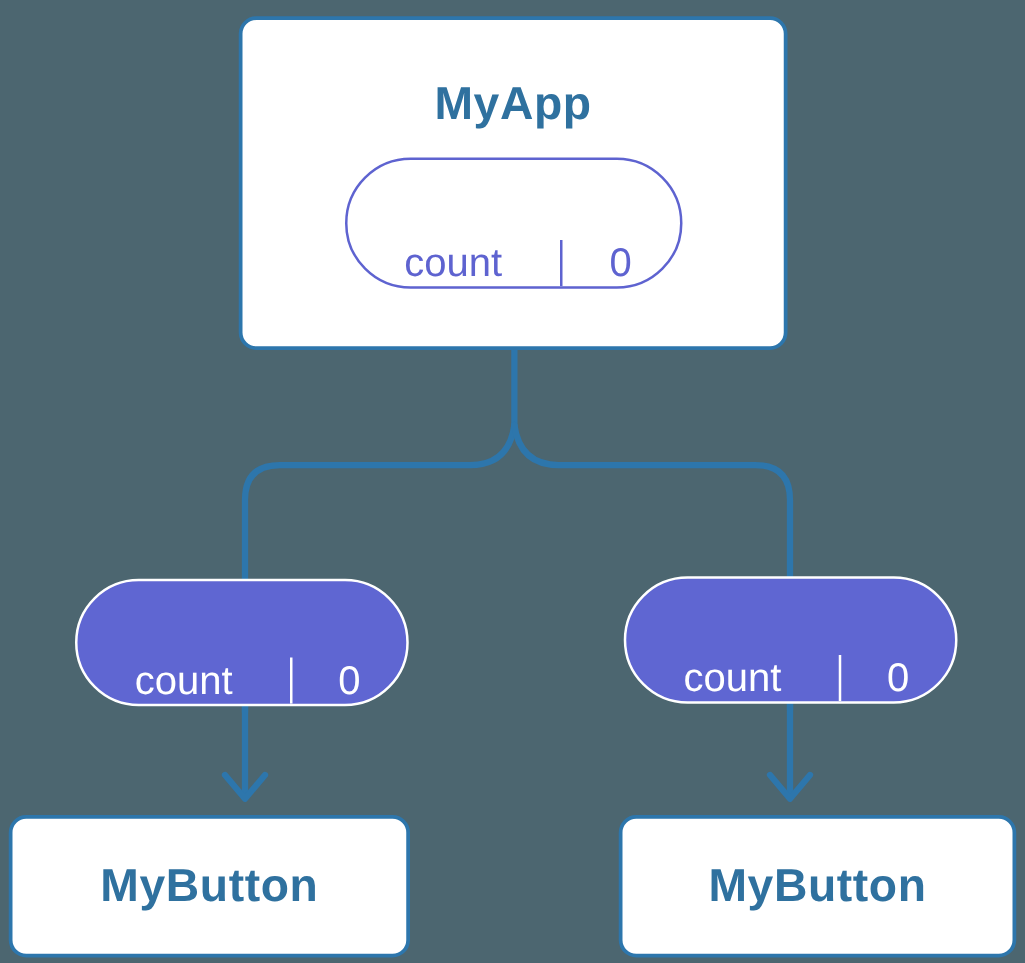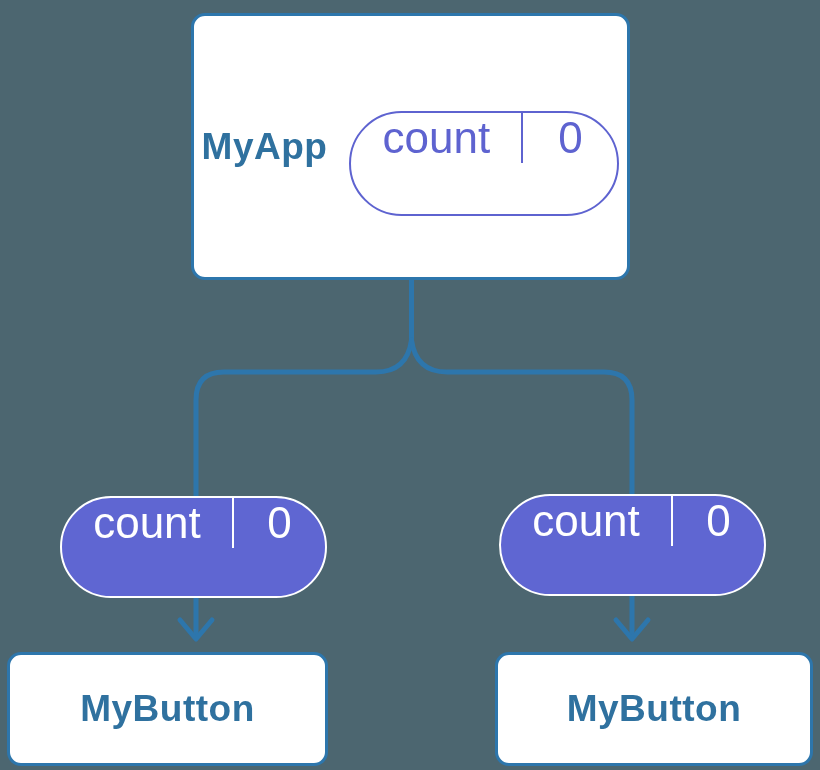--- a/index.html
+++ b/index.html
@@ -38,35 +38,35 @@
     background:var(--card-fill);
     border:3px solid var(--line-blue);
     border-radius:14px;
     display:flex;
     align-items:center;
     justify-content:center;
     z-index:1;
   }
   .root-card{
     left:191px;top:13px;width:439px;height:267px;
+    flex-direction:column;
     gap:22px;
   }
   .node-title{
     color:var(--node-text-blue);
     font-size:37px;
     font-weight:700;
     letter-spacing:.5px;
   }
   .pill{
     display:flex;
-    align-items:flex-start;
+    align-items:flex-end;
     border-radius:60px;
     overflow:hidden;
-    font-size:44px;
-    margin-top:33px;
+    font-size:32px;
   }
   .pill .seg{
     display:flex;align-items:center;justify-content:center;
   }
   .pill .key{flex:1;}
   .pill-outline{
     width:270px;height:105px;
     background:var(--card-fill);
     border:2.5px solid var(--pill-purple-border);
     color:var(--pill-purple-border);

